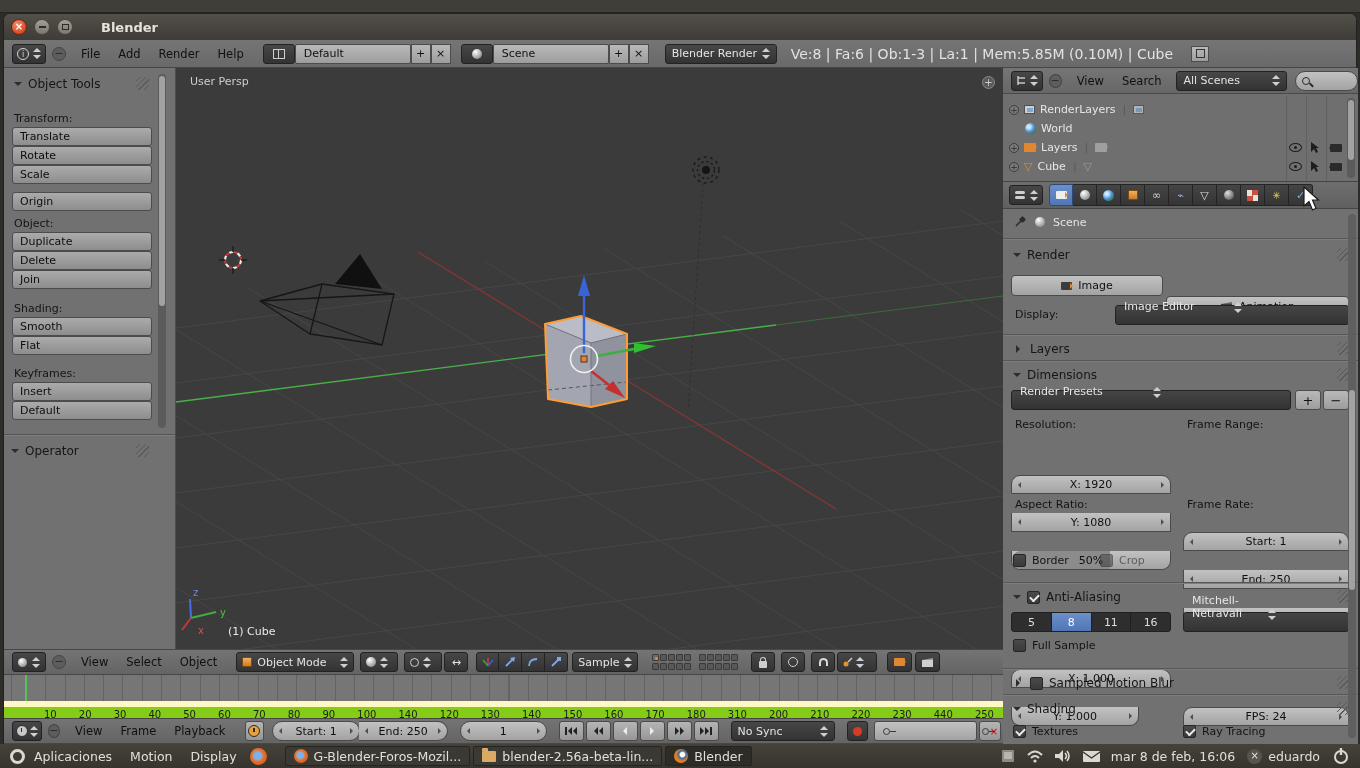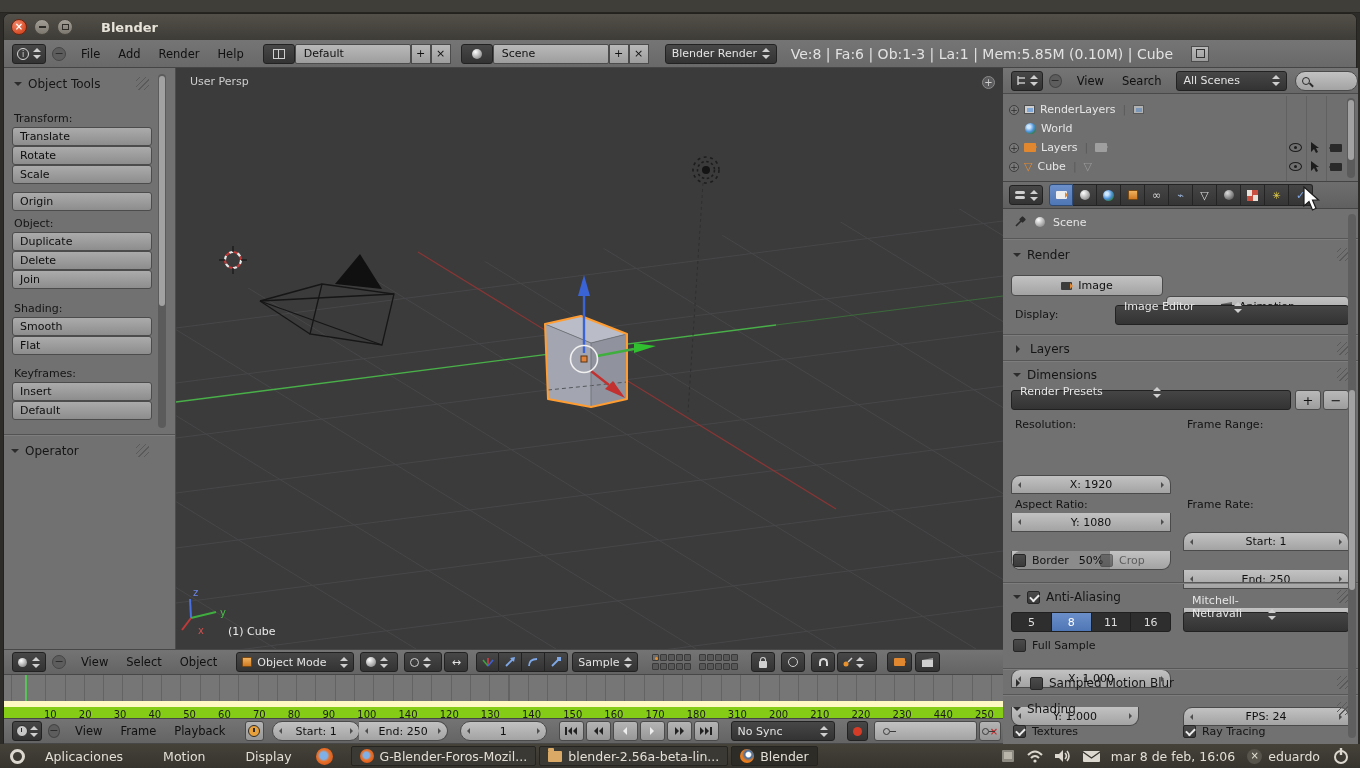--- a/index.html
+++ b/index.html
@@ -125,21 +125,21 @@
   .infic{width:12px;height:12px;border-radius:50%;border:1.5px solid #d8d8d8;color:#d8d8d8;font-size:8px;line-height:11px;text-align:center;font-style:normal}
 
   
   .laygrp{display:flex;flex-wrap:wrap;width:42px;height:16px;gap:1px}
   .laygrp b{width:7px;height:7px;background:#585858;border:1px solid #3a3a3a;border-radius:1px;position:relative}
   .laygrp b.on{background:#6d6d6d}
   .laygrp b.on::after{content:"";position:absolute;left:1.5px;top:1.5px;width:3px;height:3px;border-radius:50%;background:#e8922f}
 
   
   #taskbar{left:0;top:744px;width:1360px;height:24px;background:linear-gradient(#454239,#36342e);display:flex;align-items:center;color:#e3dfd6;font-size:12.5px}
-  .tbmenu{margin:0 20px}
+  .tbmenu{margin:0 9px}
   .tbwin{height:20px;display:flex;align-items:center;gap:6px;padding:0 8px;border:1px solid #262420;border-radius:2px;background:#3b3933;margin-right:3px;max-width:218px;white-space:nowrap;overflow:hidden}
   .tbwin.active{background:#2e2c27}
   .ffic{width:14px;height:14px;border-radius:50%;background:radial-gradient(circle at 45% 45%,#7fb0e8 0 28%,#e8722a 45%,#d4561c 80%)}
   .foldic{width:14px;height:11px;background:#d9a965;border-radius:1px;position:relative}
   .foldic::before{content:"";position:absolute;top:-3px;left:0;width:6px;height:3px;background:#d9a965;border-radius:1px 1px 0 0}
   .blic{width:14px;height:14px;border-radius:50%;background:radial-gradient(circle at 60% 40%,#fff 0 18%,#3f6fa8 30%,#e87d1e 55%)}
   .ubic{width:15px;height:15px;border-radius:50%;border:3px solid #dcd8cf;position:relative}
   .static{width:15px;height:15px;border-radius:50%;background:#57544c;color:#e8e4da;font-size:10px;line-height:14px;text-align:center}
 </style>
 </head>

